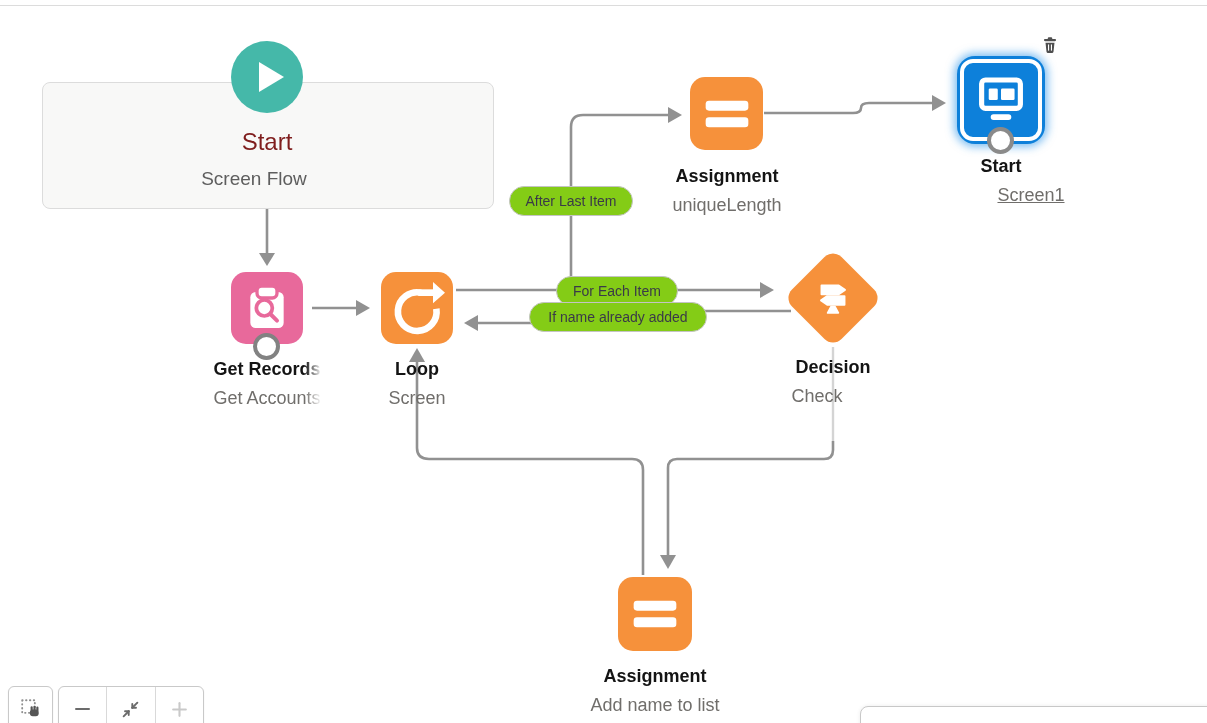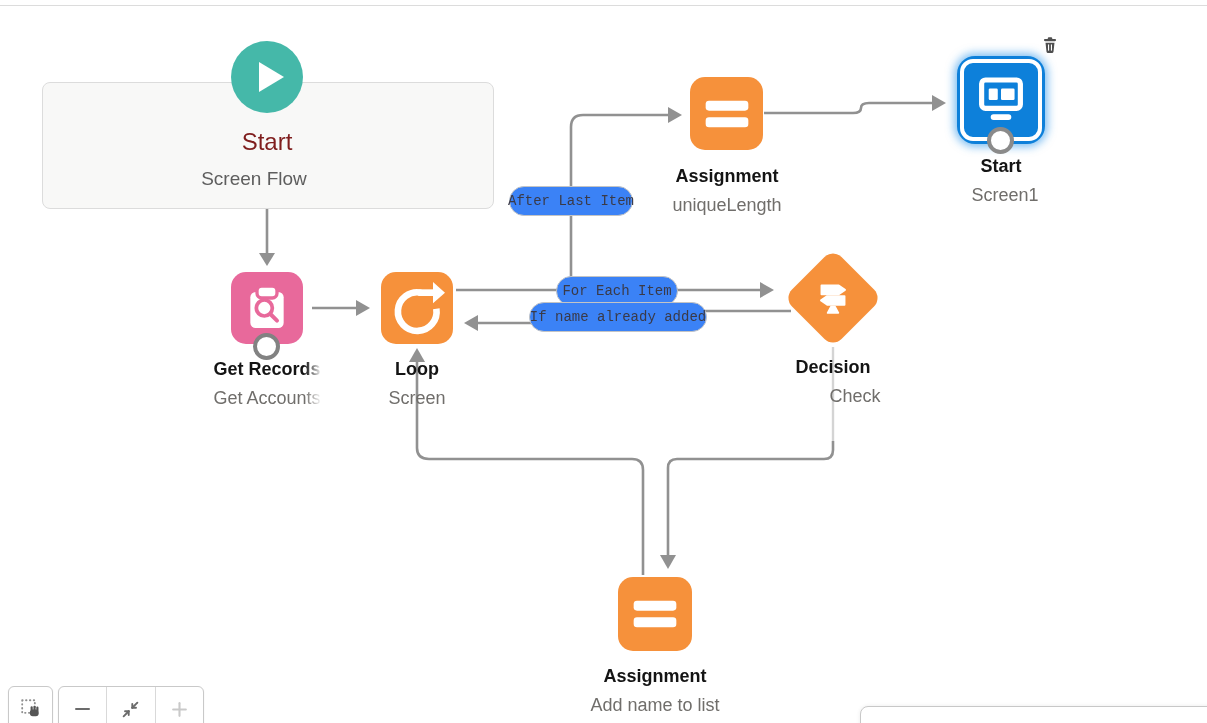--- a/index.html
+++ b/index.html
@@ -37,23 +37,23 @@
   .screen-outer{position:absolute;left:957px;top:56px;width:88px;height:88px;border-radius:18px;
     background:#0d80da;padding:0;box-sizing:border-box;cursor:pointer;
     box-shadow:0 0 9px 3px rgba(27,140,231,0.55);}
   .screen-inner{position:absolute;left:3px;top:3px;right:3px;bottom:3px;border:4px solid #ffffff;
     border-radius:13px;background:#0d80da;display:flex;align-items:center;justify-content:center;}
   .trash{position:absolute;left:1041px;top:36px;width:18px;height:18px;cursor:pointer;}
   .fade{position:absolute;left:305px;top:356px;width:24px;height:56px;z-index:3;
     background:linear-gradient(90deg,rgba(255,255,255,0),#ffffff 70%);}
 
   
-  .pill{position:absolute;height:30px;box-sizing:border-box;background:#3b82f6;border:1px solid #c4c4c4;
+  .pill{position:absolute;height:30px;box-sizing:border-box;background:#84cc16;border:1px solid #c4c4c4;
     border-radius:15px;display:flex;align-items:center;justify-content:center;
-    font-size:14px;color:#3a3a48;white-space:nowrap;cursor:pointer;font-family:Liberation Mono, monospace;}
+    font-size:14px;color:#3a3a48;white-space:nowrap;cursor:pointer;}
 
   
   .btn{position:absolute;background:#fff;border:1px solid #c9c9c9;border-radius:6px;
     box-shadow:0 1px 2px rgba(0,0,0,0.07);display:flex;align-items:center;justify-content:center;cursor:pointer;}
   .zoom-group{position:absolute;left:58px;top:686px;width:144px;height:44px;background:#fff;
     border:1px solid #c9c9c9;border-radius:6px;box-shadow:0 1px 2px rgba(0,0,0,0.07);display:flex;}
   .zoom-cell{flex:1;display:flex;align-items:center;justify-content:center;cursor:pointer;}
   .zoom-cell + .zoom-cell{border-left:1px solid #d9d9d9;}
   .minusbar{width:15px;height:2.5px;background:#6b6b6b;border-radius:1px;}
 
@@ -147,31 +147,31 @@
         <svg width="62" height="62" viewBox="0 0 48 48">
           <rect x="9" y="8.5" width="30" height="22" rx="3" fill="none" stroke="#fff" stroke-width="4"></rect>
           <rect x="14.5" y="15" width="7" height="9" rx="1" fill="#fff"></rect>
           <rect x="24" y="15" width="10.5" height="9" rx="1" fill="#fff"></rect>
           <rect x="16" y="35" width="16" height="4.5" rx="2.25" fill="#fff"></rect>
         </svg>
       </div>
     </div>
     <div class="handle" style="left:987px;top:127px;border-color:#8a8a8a;"></div>
     <div class="nlabel t" style="left:891px;top:156px;">Start</div>
-    <div class="nlabel s" style="left:895px;top:185px;">Screen1</div>
+    <div class="nlabel s" style="left:921px;top:185px;text-decoration:underline;">Screen1</div>
 
     <div class="diamond">
       <svg width="46" height="46" viewBox="0 0 48 48">
         <polygon points="12,11 30,11 36.5,15.5 30,20 12,20" fill="#fff" stroke="#fff" stroke-width="2" stroke-linejoin="round"></polygon>
         <polygon points="36,22 18,22 11.5,26.5 18,31 36,31" fill="#fff" stroke="#fff" stroke-width="2" stroke-linejoin="round"></polygon>
         <polygon points="18.5,39.5 29.5,39.5 26,33 22,33" fill="#fff" stroke="#fff" stroke-width="2" stroke-linejoin="round"></polygon>
       </svg>
     </div>
     <div class="nlabel t" style="left:723px;top:357px;">Decision</div>
-    <div class="nlabel s" style="left:745px;top:386px;text-align:center;">Check</div>
+    <div class="nlabel s" style="left:707px;top:386px;text-align:center;">Check</div>
 
     <div class="node-icon orange" style="left:618px;top:577px;width:74px;height:74px;">
       <svg width="64" height="64" viewBox="0 0 48 48">
         <rect x="8" y="14" width="32" height="7.5" rx="2.5" fill="#fff"></rect>
         <rect x="8" y="26.5" width="32" height="7.5" rx="2.5" fill="#fff"></rect>
       </svg>
     </div>
     <div class="nlabel t" style="left:545px;top:666px;">Assignment</div>
     <div class="nlabel s" style="left:545px;top:695px;">Add name to list</div>
   </div>

